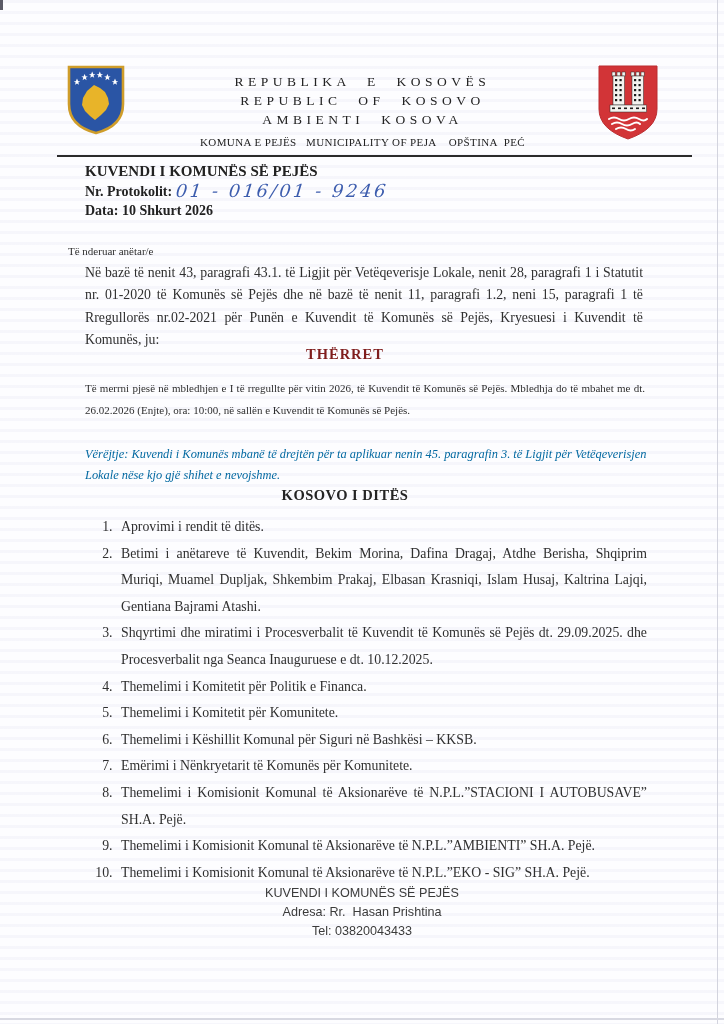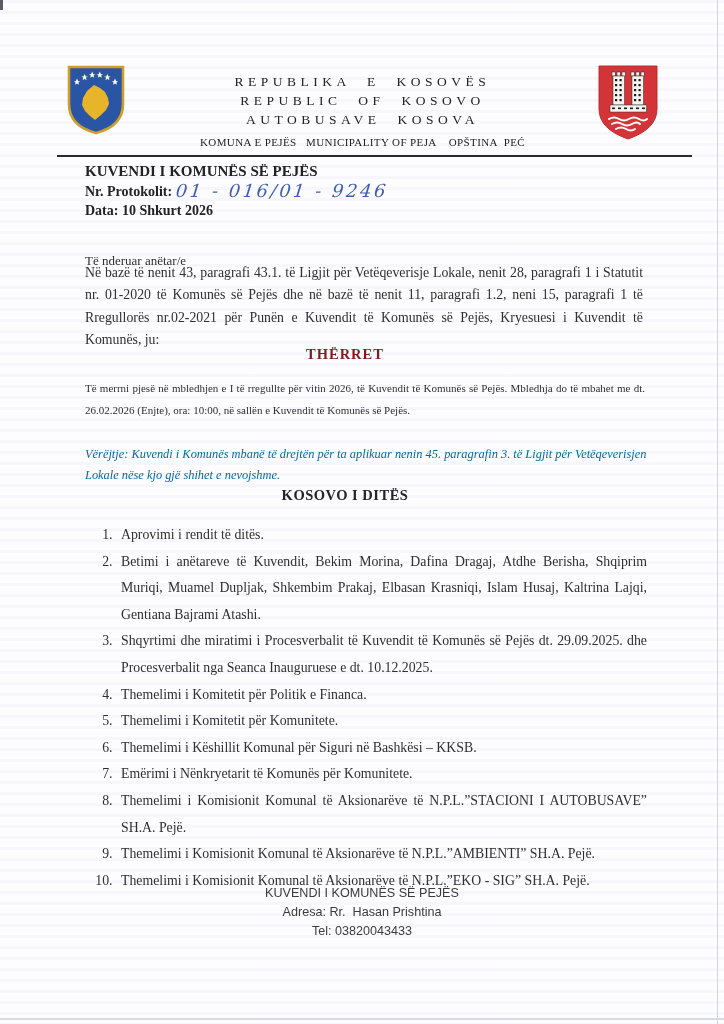--- a/index.html
+++ b/index.html
@@ -36,27 +36,27 @@
   .meta .org{ font-size:15px; line-height:19px; }
   .meta .row{ font-size:14px; line-height:18.5px; }
   .handwriting{
     font-family:"DejaVu Serif", serif;
     font-style:italic; font-weight:normal;
     color:#3d5dae; font-size:18px; letter-spacing:2.5px;
     display:inline-block; transform:skewX(-6deg) translateY(1px);
   }
 
   
-  .salutation{ position:absolute; left:85px; top:245px; font-size:13px;margin-top:8px; }
+  .salutation{ position:absolute; left:68px; top:245px; font-size:11px; }
   .intro{ position:absolute; left:85px; top:262px; width:558px; font-size:13.8px; line-height:22.3px; text-align:justify; }
   .summon-heading{ position:absolute; left:85px; top:346px; width:520px; text-align:center; font-weight:bold; font-size:14.5px; letter-spacing:1px; color:#7f1d1d; }
   .summon{ position:absolute; left:85px; top:377px; width:560px; font-size:11px; line-height:22.3px; text-align:justify; }
   .note{ position:absolute; left:85px; top:444px; width:572px; font-size:12.4px; font-style:italic; line-height:21px; color:#0369a1; }
   .agenda-heading{ position:absolute; left:85px; top:487px; width:520px; text-align:center; font-weight:bold; font-size:14.5px; letter-spacing:0.5px; color:#242424; }
-  .agenda{ position:absolute; left:85px; top:514px; width:562px; font-size:13.8px;margin-top:8px; }
+  .agenda{ position:absolute; left:85px; top:514px; width:562px; font-size:13.8px; }
   .agenda ol{ list-style:decimal outside; padding-left:31px; }
   .agenda li{ line-height:26.6px; text-align:justify; padding-left:5px; }
 
   
   .footer{ position:absolute; left:102px; top:884px; width:520px; text-align:center;
            font-family:"Liberation Sans", sans-serif; font-size:12.6px; line-height:19px; color:#3b3b3b; }
   .footer .addr{ white-space:pre; }
 </style>
 </head>
 <body>
@@ -77,21 +77,21 @@
     <use href="#st" transform="translate(26.2,11)"></use>
     <use href="#st" transform="translate(33.8,11)"></use>
     <use href="#st" transform="translate(41.4,13.4)"></use>
     <use href="#st" transform="translate(49,18)"></use>
     <path d="M28,21 L34,24 L39,28 L42,34 L43,40 L40,46 L35,51 L29,56 L24,52 L19,47 L16,41 L17,34 L21,27 Z" fill="#e8b429"></path>
   </svg>
 
   <div class="header-text">
     <div class="header-line">REPUBLIKA E KOSOVËS</div>
     <div class="header-line">REPUBLIC OF KOSOVO</div>
-    <div class="header-line">AUTOBUSAVE KOSOVA</div>
+    <div class="header-line">AMBIENTI KOSOVA</div>
     <div class="header-line4">KOMUNA E PEJËS   MUNICIPALITY OF PEJA    OPŠTINA  PEĆ</div>
   </div>
 
   <svg class="emblem-peja" viewBox="0 0 64 80">
     <path d="M3,3 H61 V46 Q61,66 32,76 Q3,66 3,46 Z" fill="#d23437" stroke="#bb2d31" stroke-width="1"></path>
     <g fill="#f4f3ef" stroke="#2a2a2a" stroke-width="0.5">
       <rect x="16" y="9" width="3.2" height="4"></rect>
         <rect x="21" y="9" width="3.2" height="4"></rect>
         <rect x="26" y="9" width="3.2" height="4"></rect>
       <rect x="35" y="9" width="3.2" height="4"></rect>

